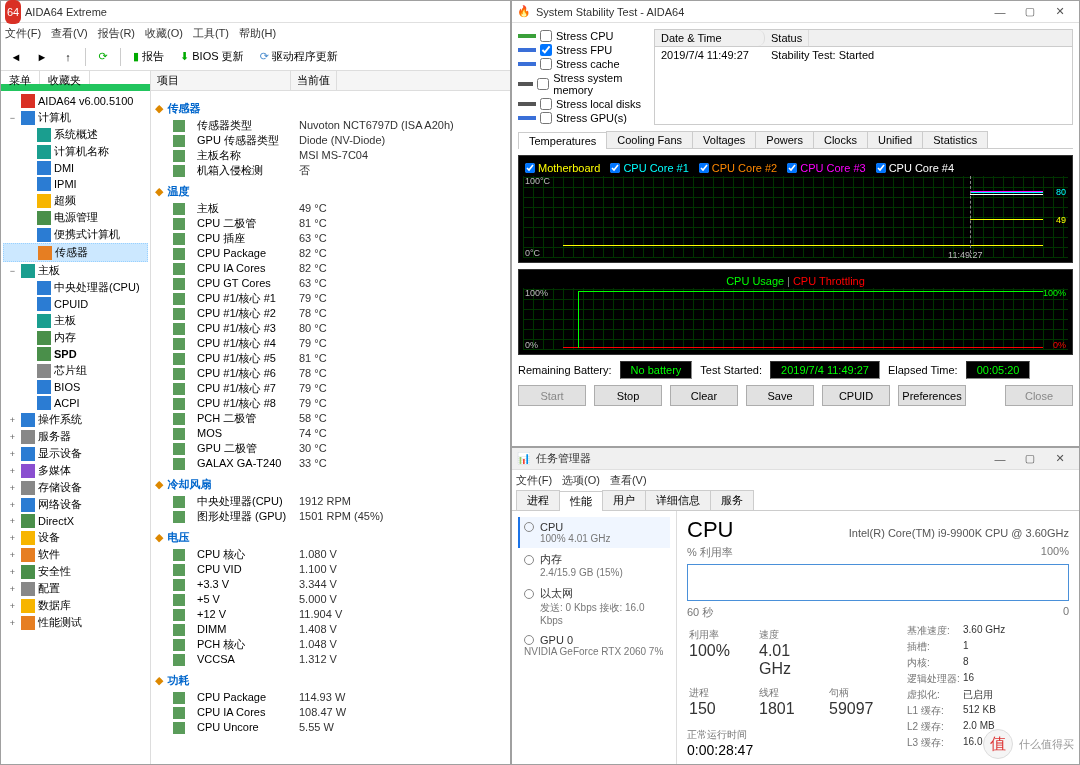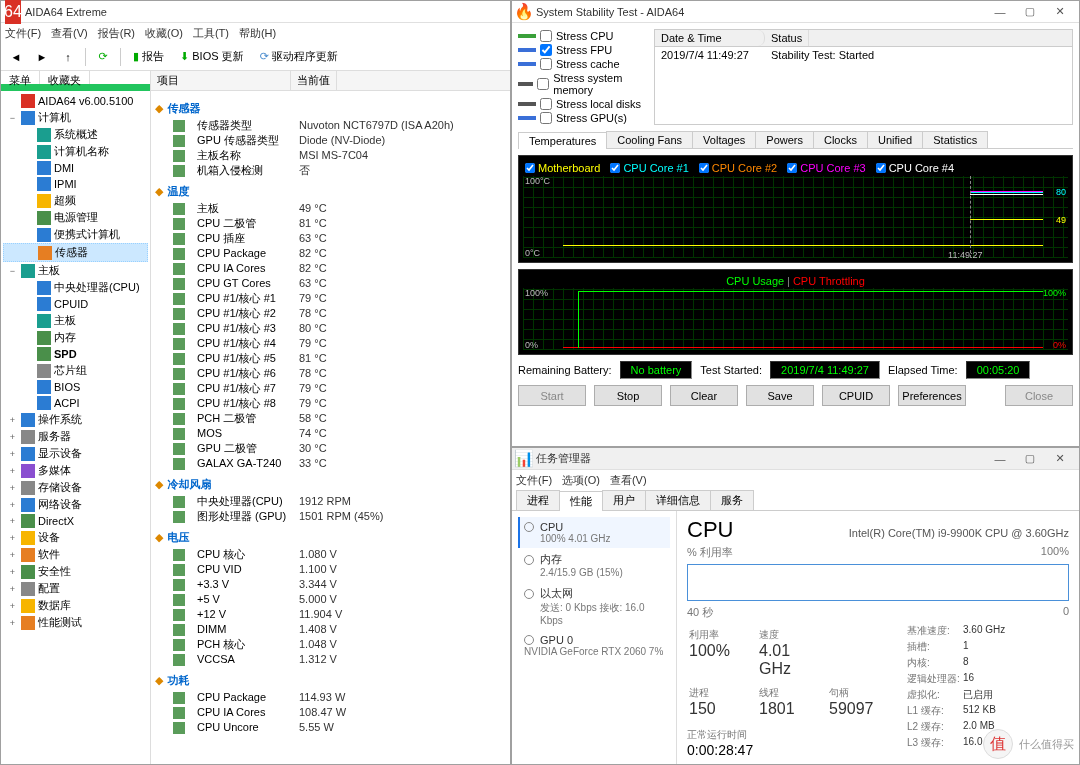--- a/index.html
+++ b/index.html
@@ -1,19 +1,19 @@
 <!DOCTYPE html>
 <html><head>
 <meta charset="utf-8">
 <style>
 *{box-sizing:border-box;margin:0;padding:0;font-family:"Microsoft YaHei","Segoe UI",Tahoma,sans-serif;font-size:11px;}
 body{background:#fff;width:1080px;height:765px;overflow:hidden;position:relative;}
 .window{position:absolute;background:#fff;border:1px solid #a0a0a0;display:flex;flex-direction:column;}
 .titlebar{height:22px;background:#fff;display:flex;align-items:center;padding:0 4px;border-bottom:1px solid #e0e0e0;}
-.titlebar .ico{width:16px;height:24px;margin-right:4px;display:inline-flex;align-items:center;justify-content:center;font-size:16px;}
+.titlebar .ico{width:16px;height:24px;margin-right:4px;display:inline-flex;align-items:center;justify-content:center;font-size:11px;border-radius:6px;}
 .titlebar .ttl{flex:1;color:#333;}
 .winbtns{display:flex;gap:0;}
 .winbtns div{width:30px;height:22px;display:flex;align-items:center;justify-content:center;color:#555;cursor:pointer;}
 .menubar{height:20px;display:flex;align-items:center;padding:0 4px;gap:10px;color:#333;}
 .menubar span{cursor:pointer;}
 .toolbar{height:28px;display:flex;align-items:center;padding:0 4px;gap:4px;border-bottom:1px solid #ddd;}
 .tbtn{width:22px;height:22px;display:flex;align-items:center;justify-content:center;border:1px solid transparent;cursor:pointer;}
 .tsep{width:1px;height:18px;background:#ccc;margin:0 2px;}
 .tbtn-lbl{display:flex;align-items:center;gap:3px;padding:0 6px;height:22px;cursor:pointer;}
 
@@ -783,21 +783,21 @@
    <div class="cpu-hdr">
     <span class="big">CPU</span>
     <span class="mdl">Intel(R) Core(TM) i9-9900K CPU @ 3.60GHz</span>
    </div>
    <div style="display:flex;justify-content:space-between;color:#777;font-size:10px;margin-top:2px">
     <span>% 利用率</span>
     <span>100%</span>
    </div>
    <div class="cpu-graph"></div>
    <div style="display:flex;justify-content:space-between;color:#777;font-size:10px">
-    <span>40 秒</span>
+    <span>60 秒</span>
     <span>0</span>
    </div>
    <div style="display:flex;gap:10px;margin-top:4px">
     <div>
      <div class="cpu-stats" id="tm-stats1">
               <div class="cell">
                 <div class="lbl">利用率</div>
                 <div class="val">100%</div>
               </div>
               <div class="cell">

